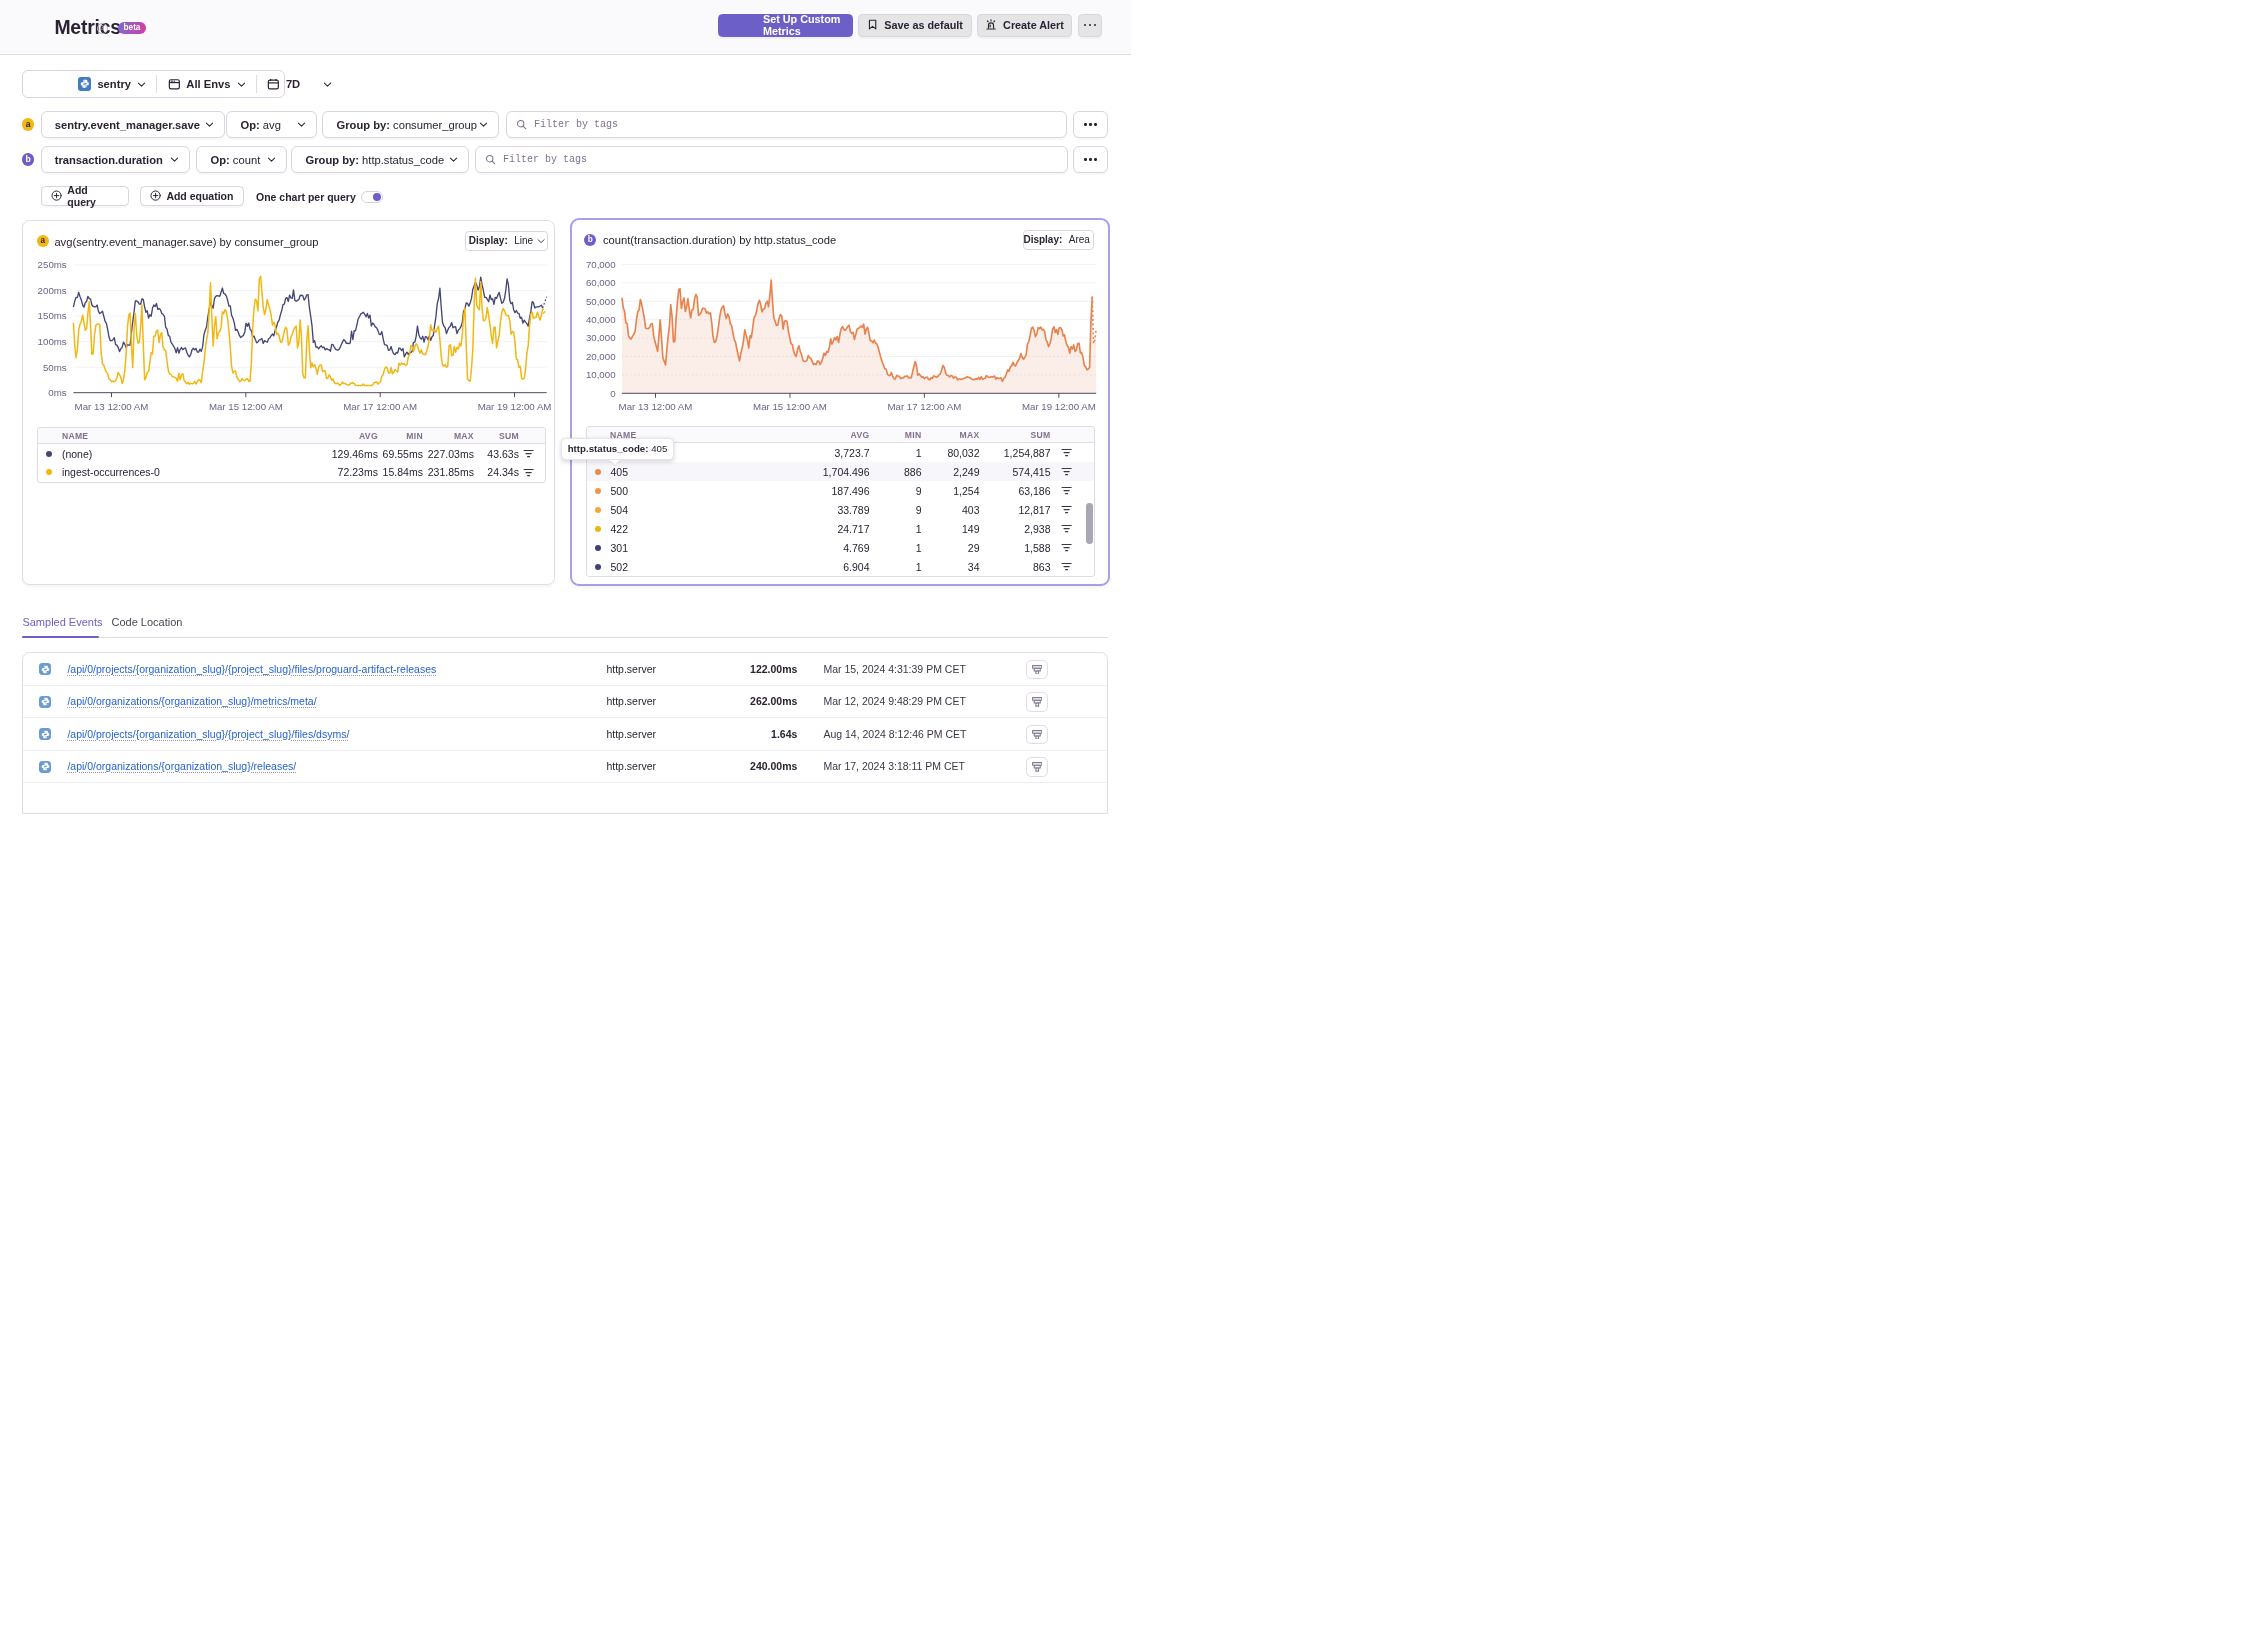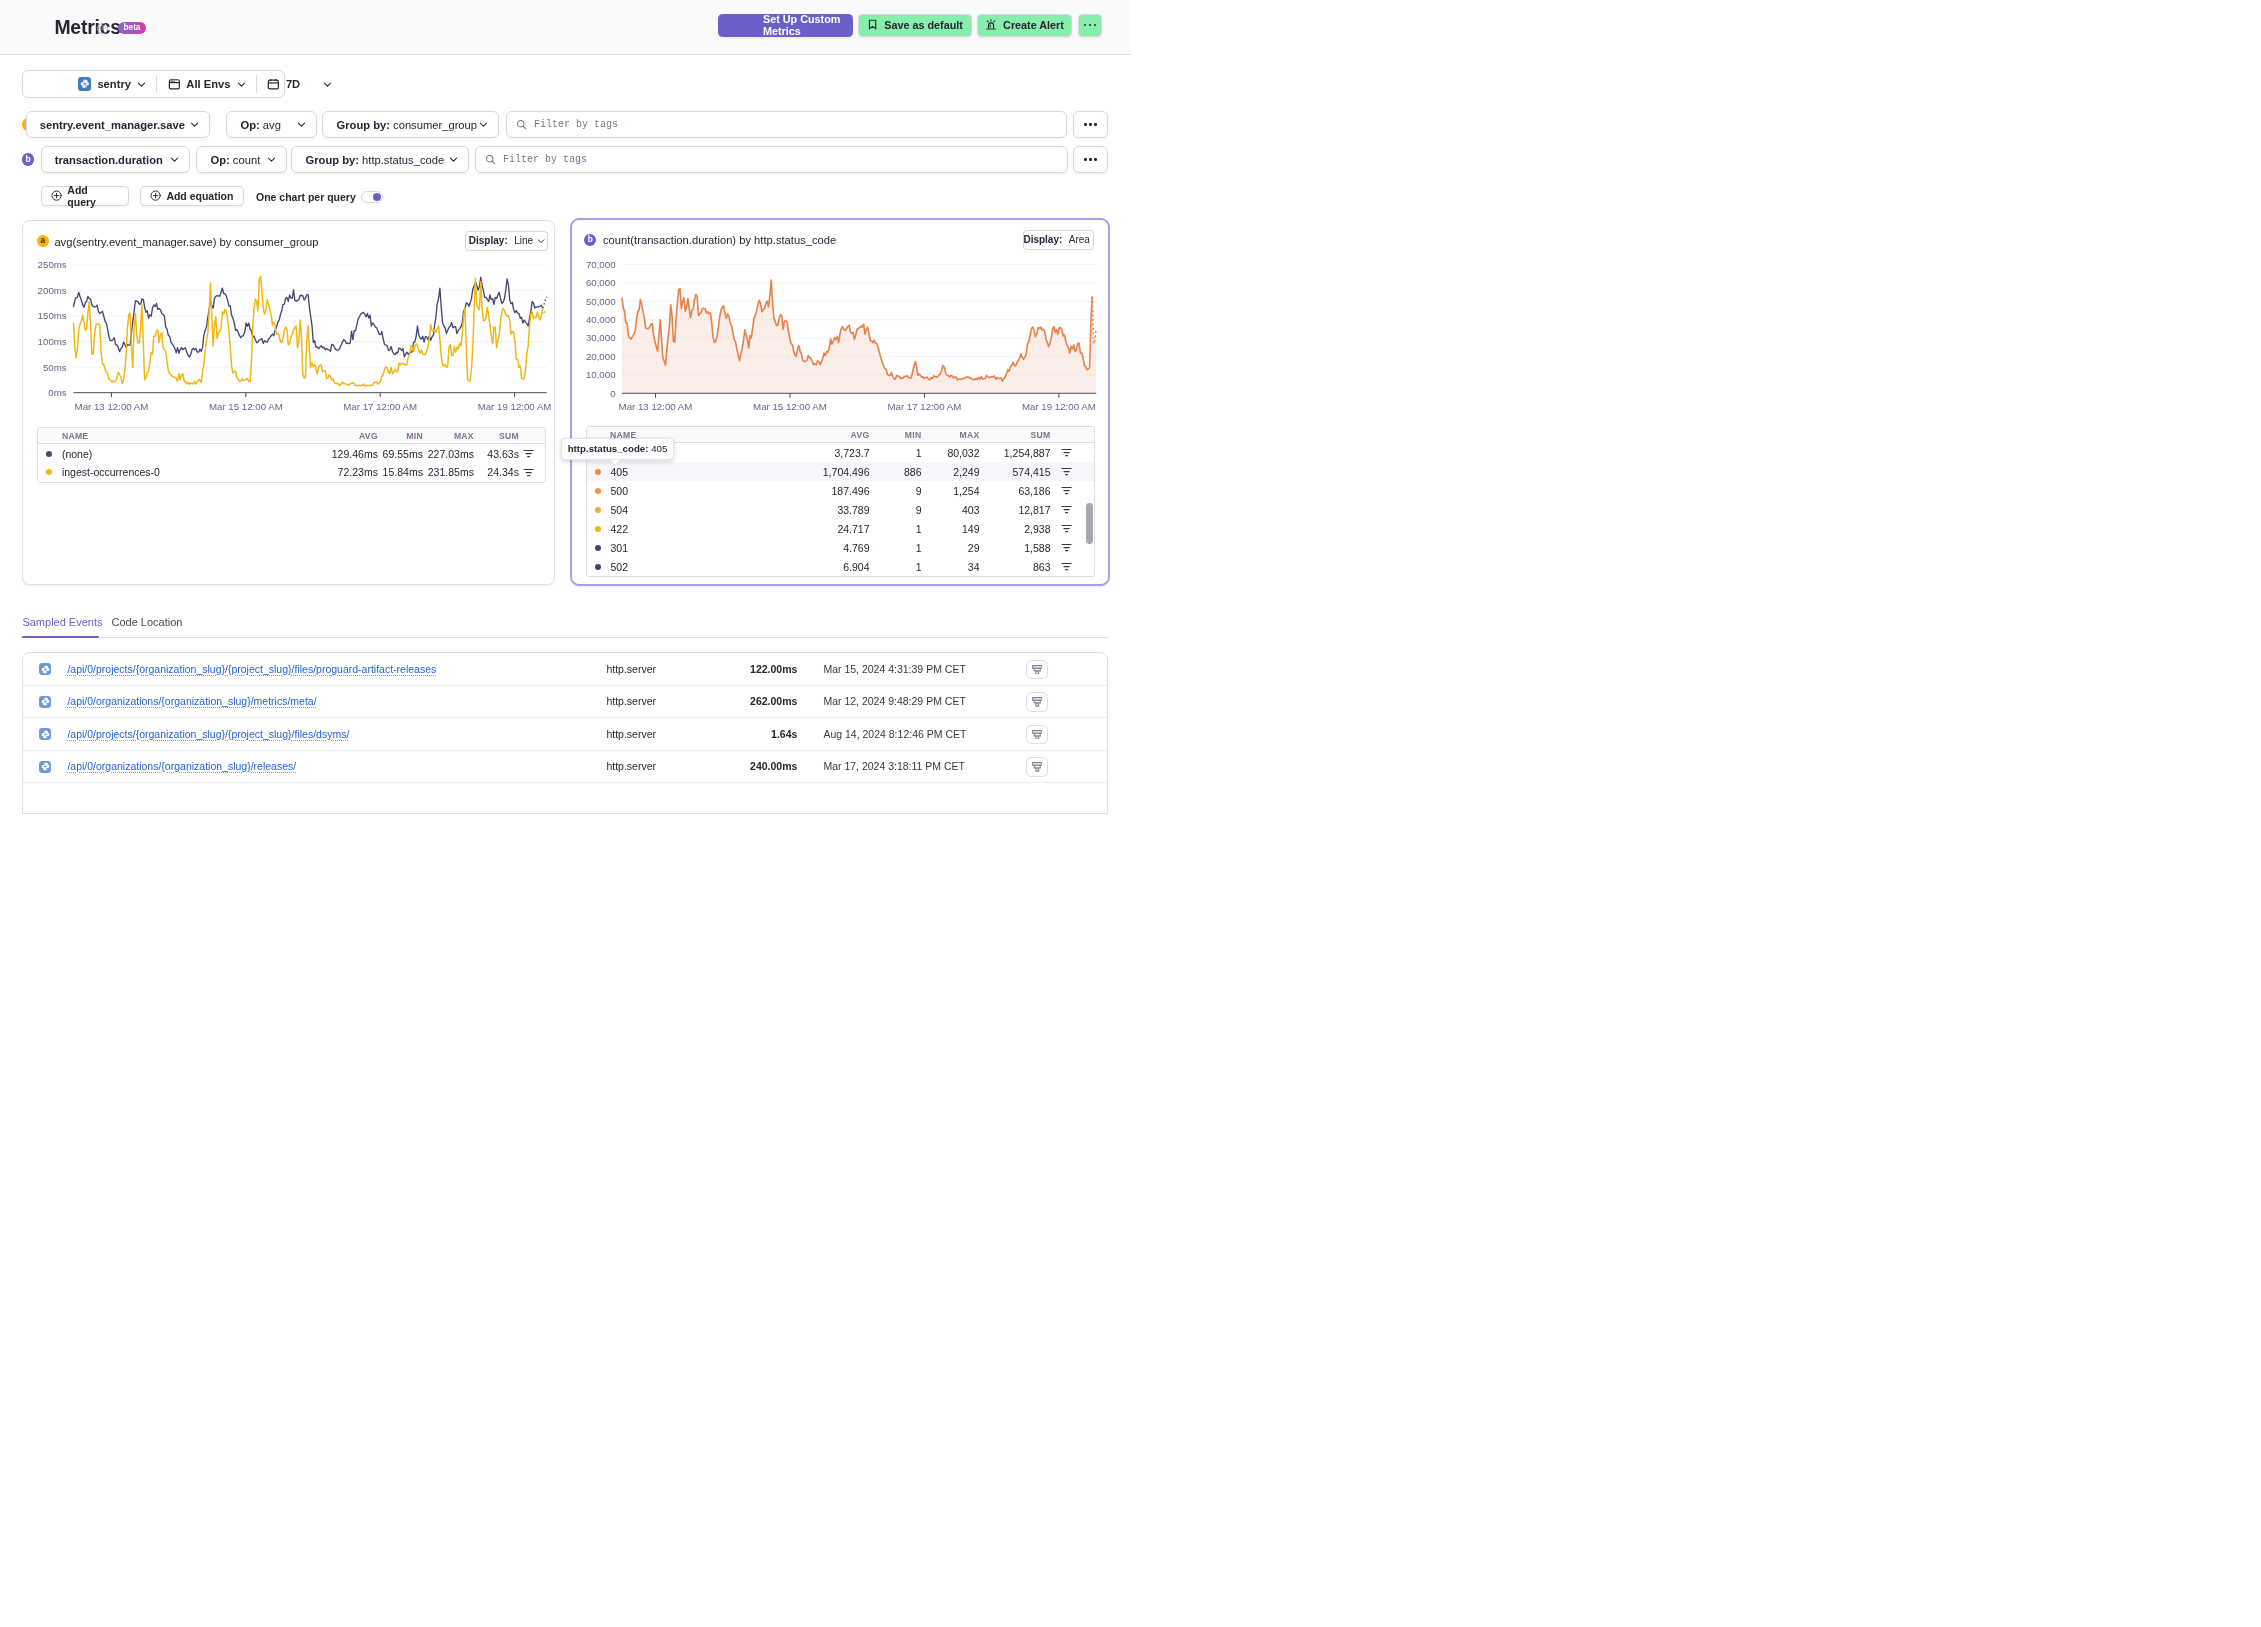--- a/index.html
+++ b/index.html
@@ -3,21 +3,21 @@
 * { margin:0; padding:0; box-sizing:border-box; }
 html,body { width:1131px; height:814px; background:#fff; font-family:"Liberation Sans",sans-serif; color:#2B2233; overflow:hidden; }
 #root { position:relative; width:1131px; height:814px; }
 .abs { position:absolute; }
 
 
 #hdr { position:absolute; left:0; top:0; width:1131px; height:55px; background:#FAF9FB; border-bottom:0.7px solid #E0DCE5; }
 #hdr h1 { position:absolute; left:22.4px; top:15.7px; font-size:19.4px; font-weight:700; letter-spacing:-0.2px;margin-left:32px; }
 #help { position:absolute; left:97px; top:23px; width:10.5px; height:10.5px; border:1.1px solid #B7AFC1; border-radius:50%; color:#B7AFC1; font-size:7px; font-weight:700; text-align:center; line-height:8.2px; }
 #beta { position:absolute; left:118px; top:22px; width:28px; height:12px; border-radius:6px; background:linear-gradient(95deg,#7C6BD6,#D63CA4); color:#fff; font-size:8.2px; font-weight:700; text-align:center; line-height:12px; }
-.btn { position:absolute; top:13.5px; height:23px; border-radius:4.5px; background:#86efac; border:0.7px solid #DAD4E0; display:flex; align-items:center; justify-content:center; gap:6px; font-size:10.8px; font-weight:700; color:#2B2233; box-shadow:0 1.5px 0.7px rgba(43,34,51,0.04); }
+.btn { position:absolute; top:13.5px; height:23px; border-radius:4.5px; background:#e5e5e5; border:0.7px solid #DAD4E0; display:flex; align-items:center; justify-content:center; gap:6px; font-size:10.8px; font-weight:700; color:#2B2233; box-shadow:0 1.5px 0.7px rgba(43,34,51,0.04); }
 #btn-setup { left:718px; width:135px; background:#6C5FC7; border:0.7px solid #6C5FC7; color:#fff;padding-left:44px; }
 #btn-save { left:858px; width:114px; }
 #btn-alert { left:977px; width:95px; }
 #btn-dots { left:1078px; width:24px; font-weight:700; }
 .ddots { display:flex; gap:2.6px; align-items:center; }
 .ddots i { width:2.4px; height:2.4px; border-radius:50%; background:#2B2233; }
 
 
 #fbar { position:absolute; left:22.4px; top:70px; width:263px; height:28px; border:0.7px solid #DAD4E0; border-radius:6px; background:#fff; display:flex; align-items:center;padding-left:44px; }
 #fbar .seg { display:flex; align-items:center; gap:6px; padding:0 10.5px; height:100%; white-space:nowrap; flex:none; }
@@ -142,21 +142,21 @@
         </svg>
         <b>7D</b>
         <span style="width:10.5px"></span>
         <svg width="9" height="9" viewBox="0 0 16 16">
           <path d="M2.5 5.5 8 11l5.5-5.5" fill="none" stroke="#2B2233" stroke-width="1.8" stroke-linecap="round" stroke-linejoin="round"></path>
         </svg>
       </div>
 </div>
 
 <div class="qbadge" style="left:21.7px;top:118px;background:#F2B712;color:#2B2233">a</div>
-<div class="pill" style="left:26px;top:111px;width:184px;padding:0 10.5px 0 12.7px">
+<div class="pill" style="left:41px;top:111px;width:184px;padding:0 10.5px 0 12.7px">
       <b style="font-size:11.2px">sentry.event_manager.save</b>
       <span class="grow"></span>
       <svg width="9" height="9" viewBox="0 0 16 16">
         <path d="M2.5 5.5 8 11l5.5-5.5" fill="none" stroke="#2B2233" stroke-width="1.8" stroke-linecap="round" stroke-linejoin="round"></path>
       </svg>
     </div>
 <div class="pill" style="left:226px;top:111px;width:91px;padding:0 9.7px 0 13.5px"><b>Op:</b>&nbsp;avg<span class="grow"></span><svg width="9" height="9" viewBox="0 0 16 16">
         <path d="M2.5 5.5 8 11l5.5-5.5" fill="none" stroke="#2B2233" stroke-width="1.8" stroke-linecap="round" stroke-linejoin="round"></path>
       </svg></div>
 <div class="pill" style="left:322px;top:111px;width:177px;padding:0 9.7px 0 13.5px"><b>Group by:</b>&nbsp;consumer_group<span class="grow"></span><svg width="9" height="9" viewBox="0 0 16 16">

